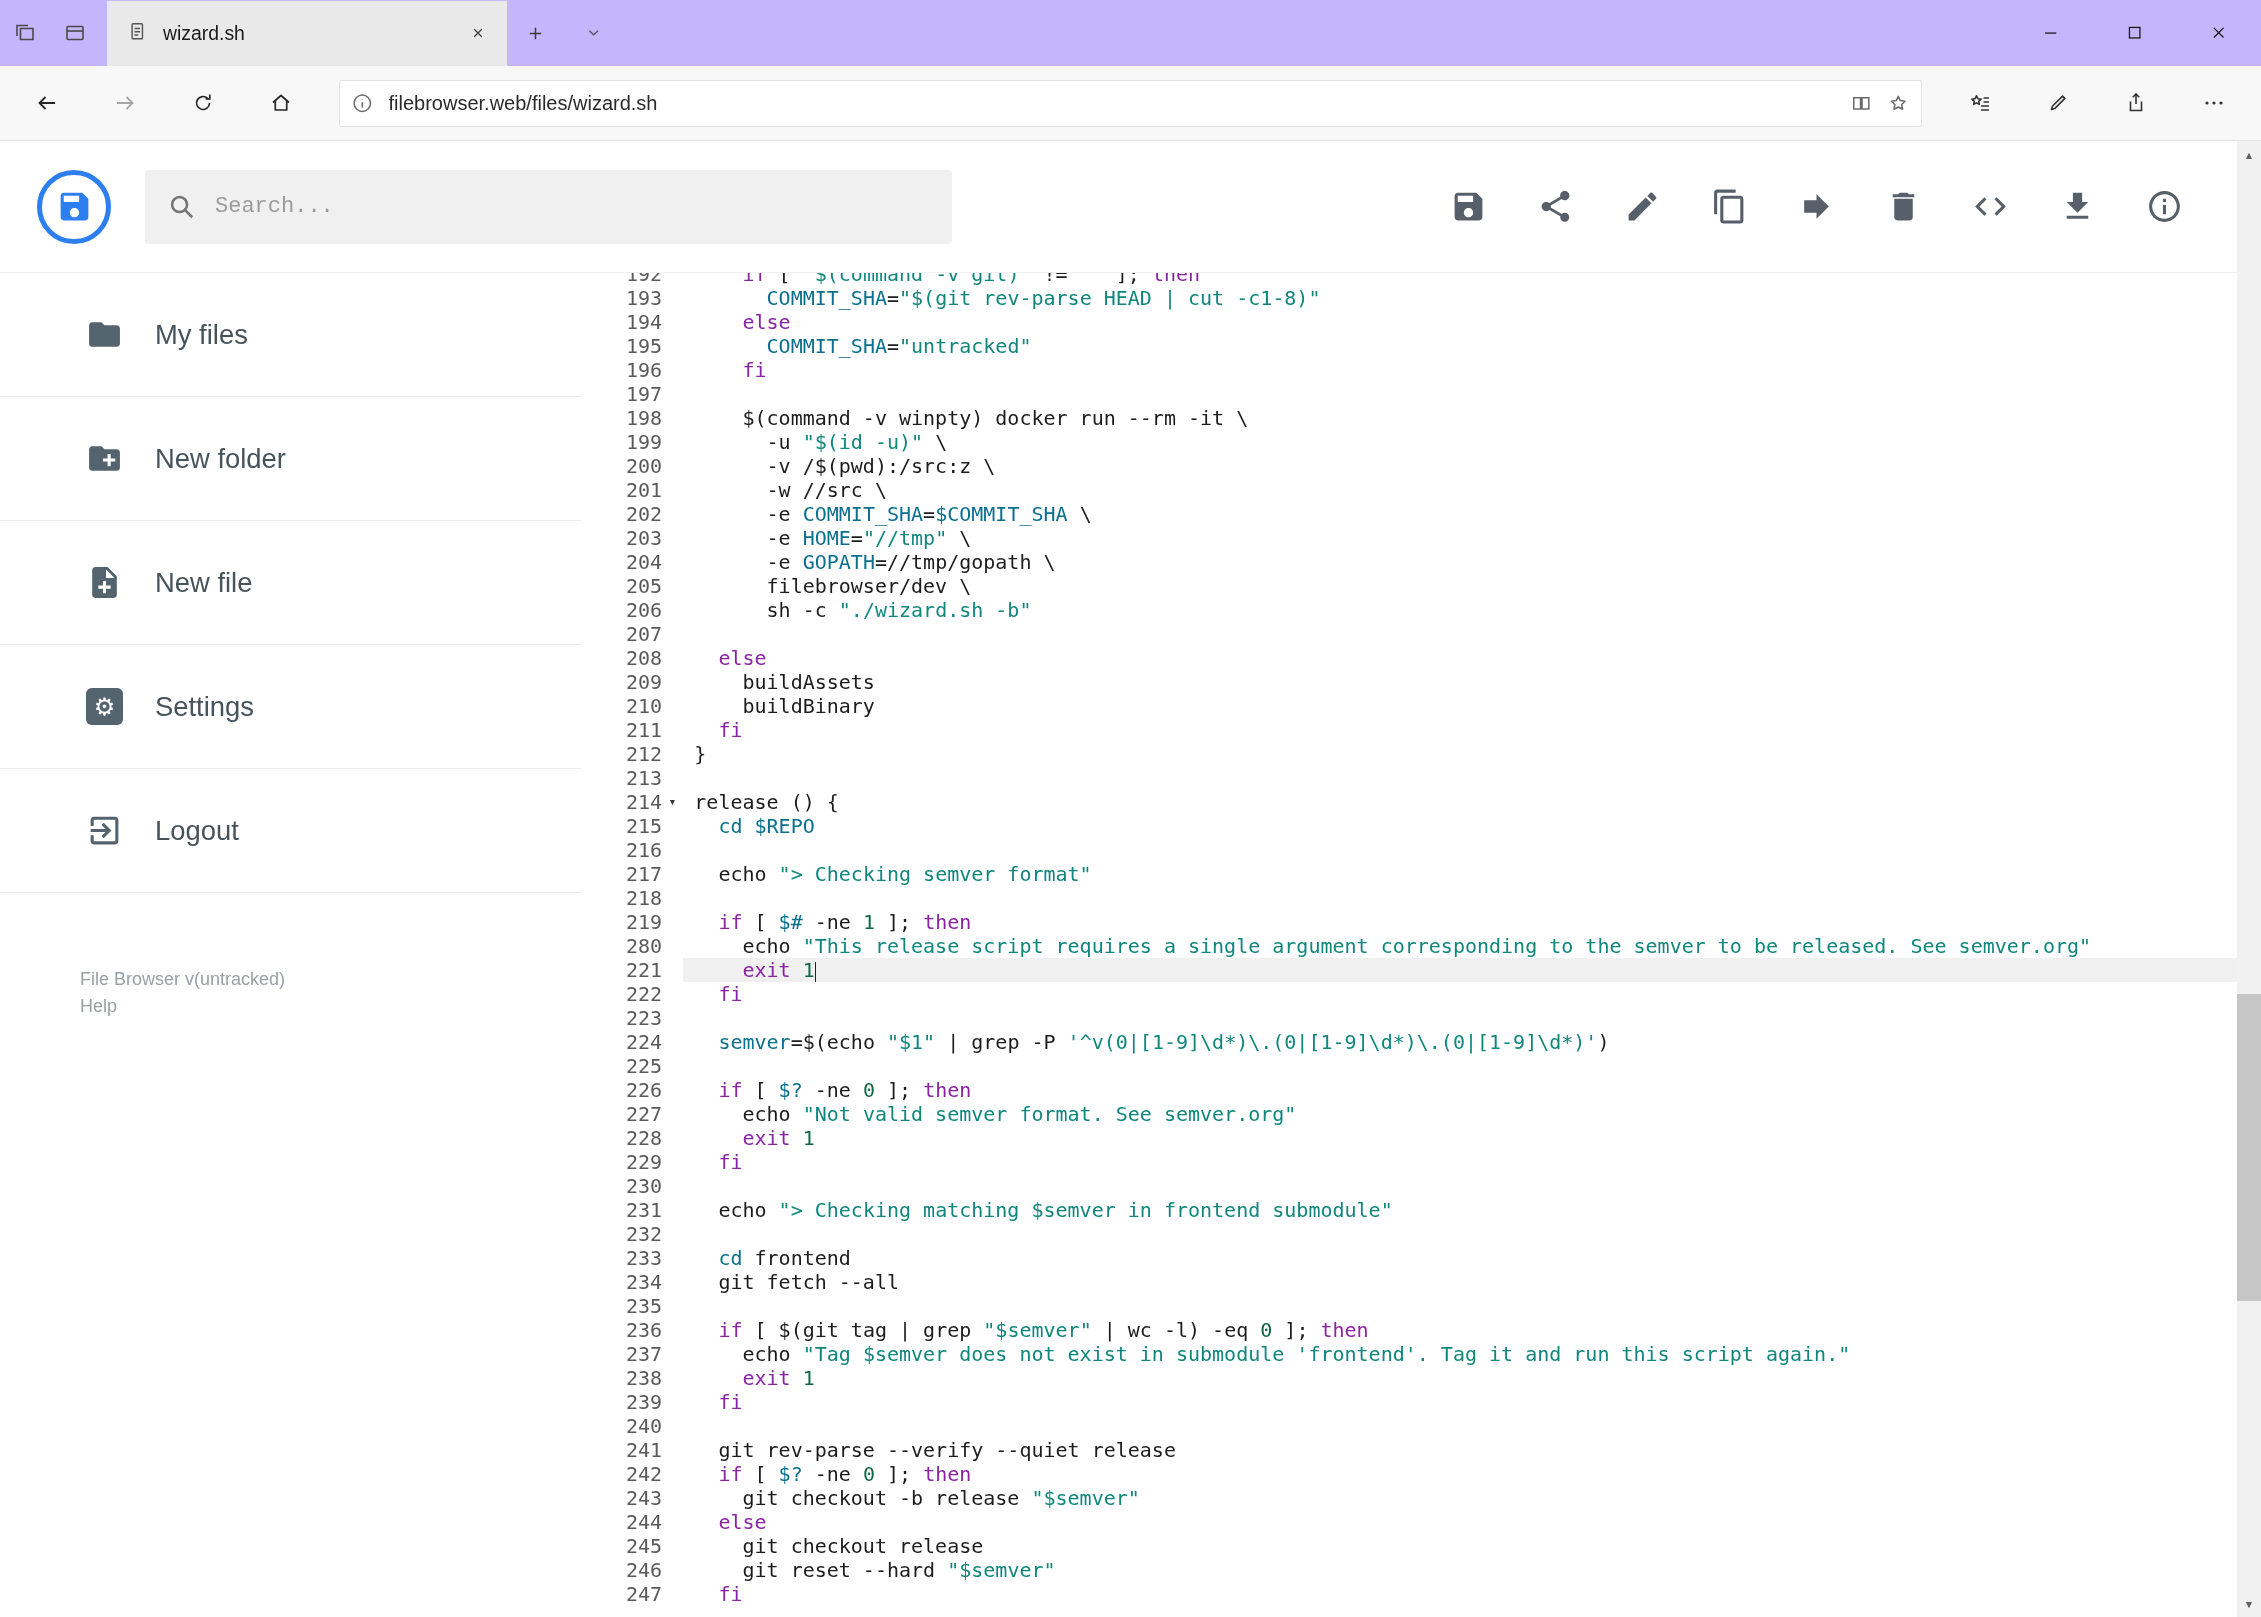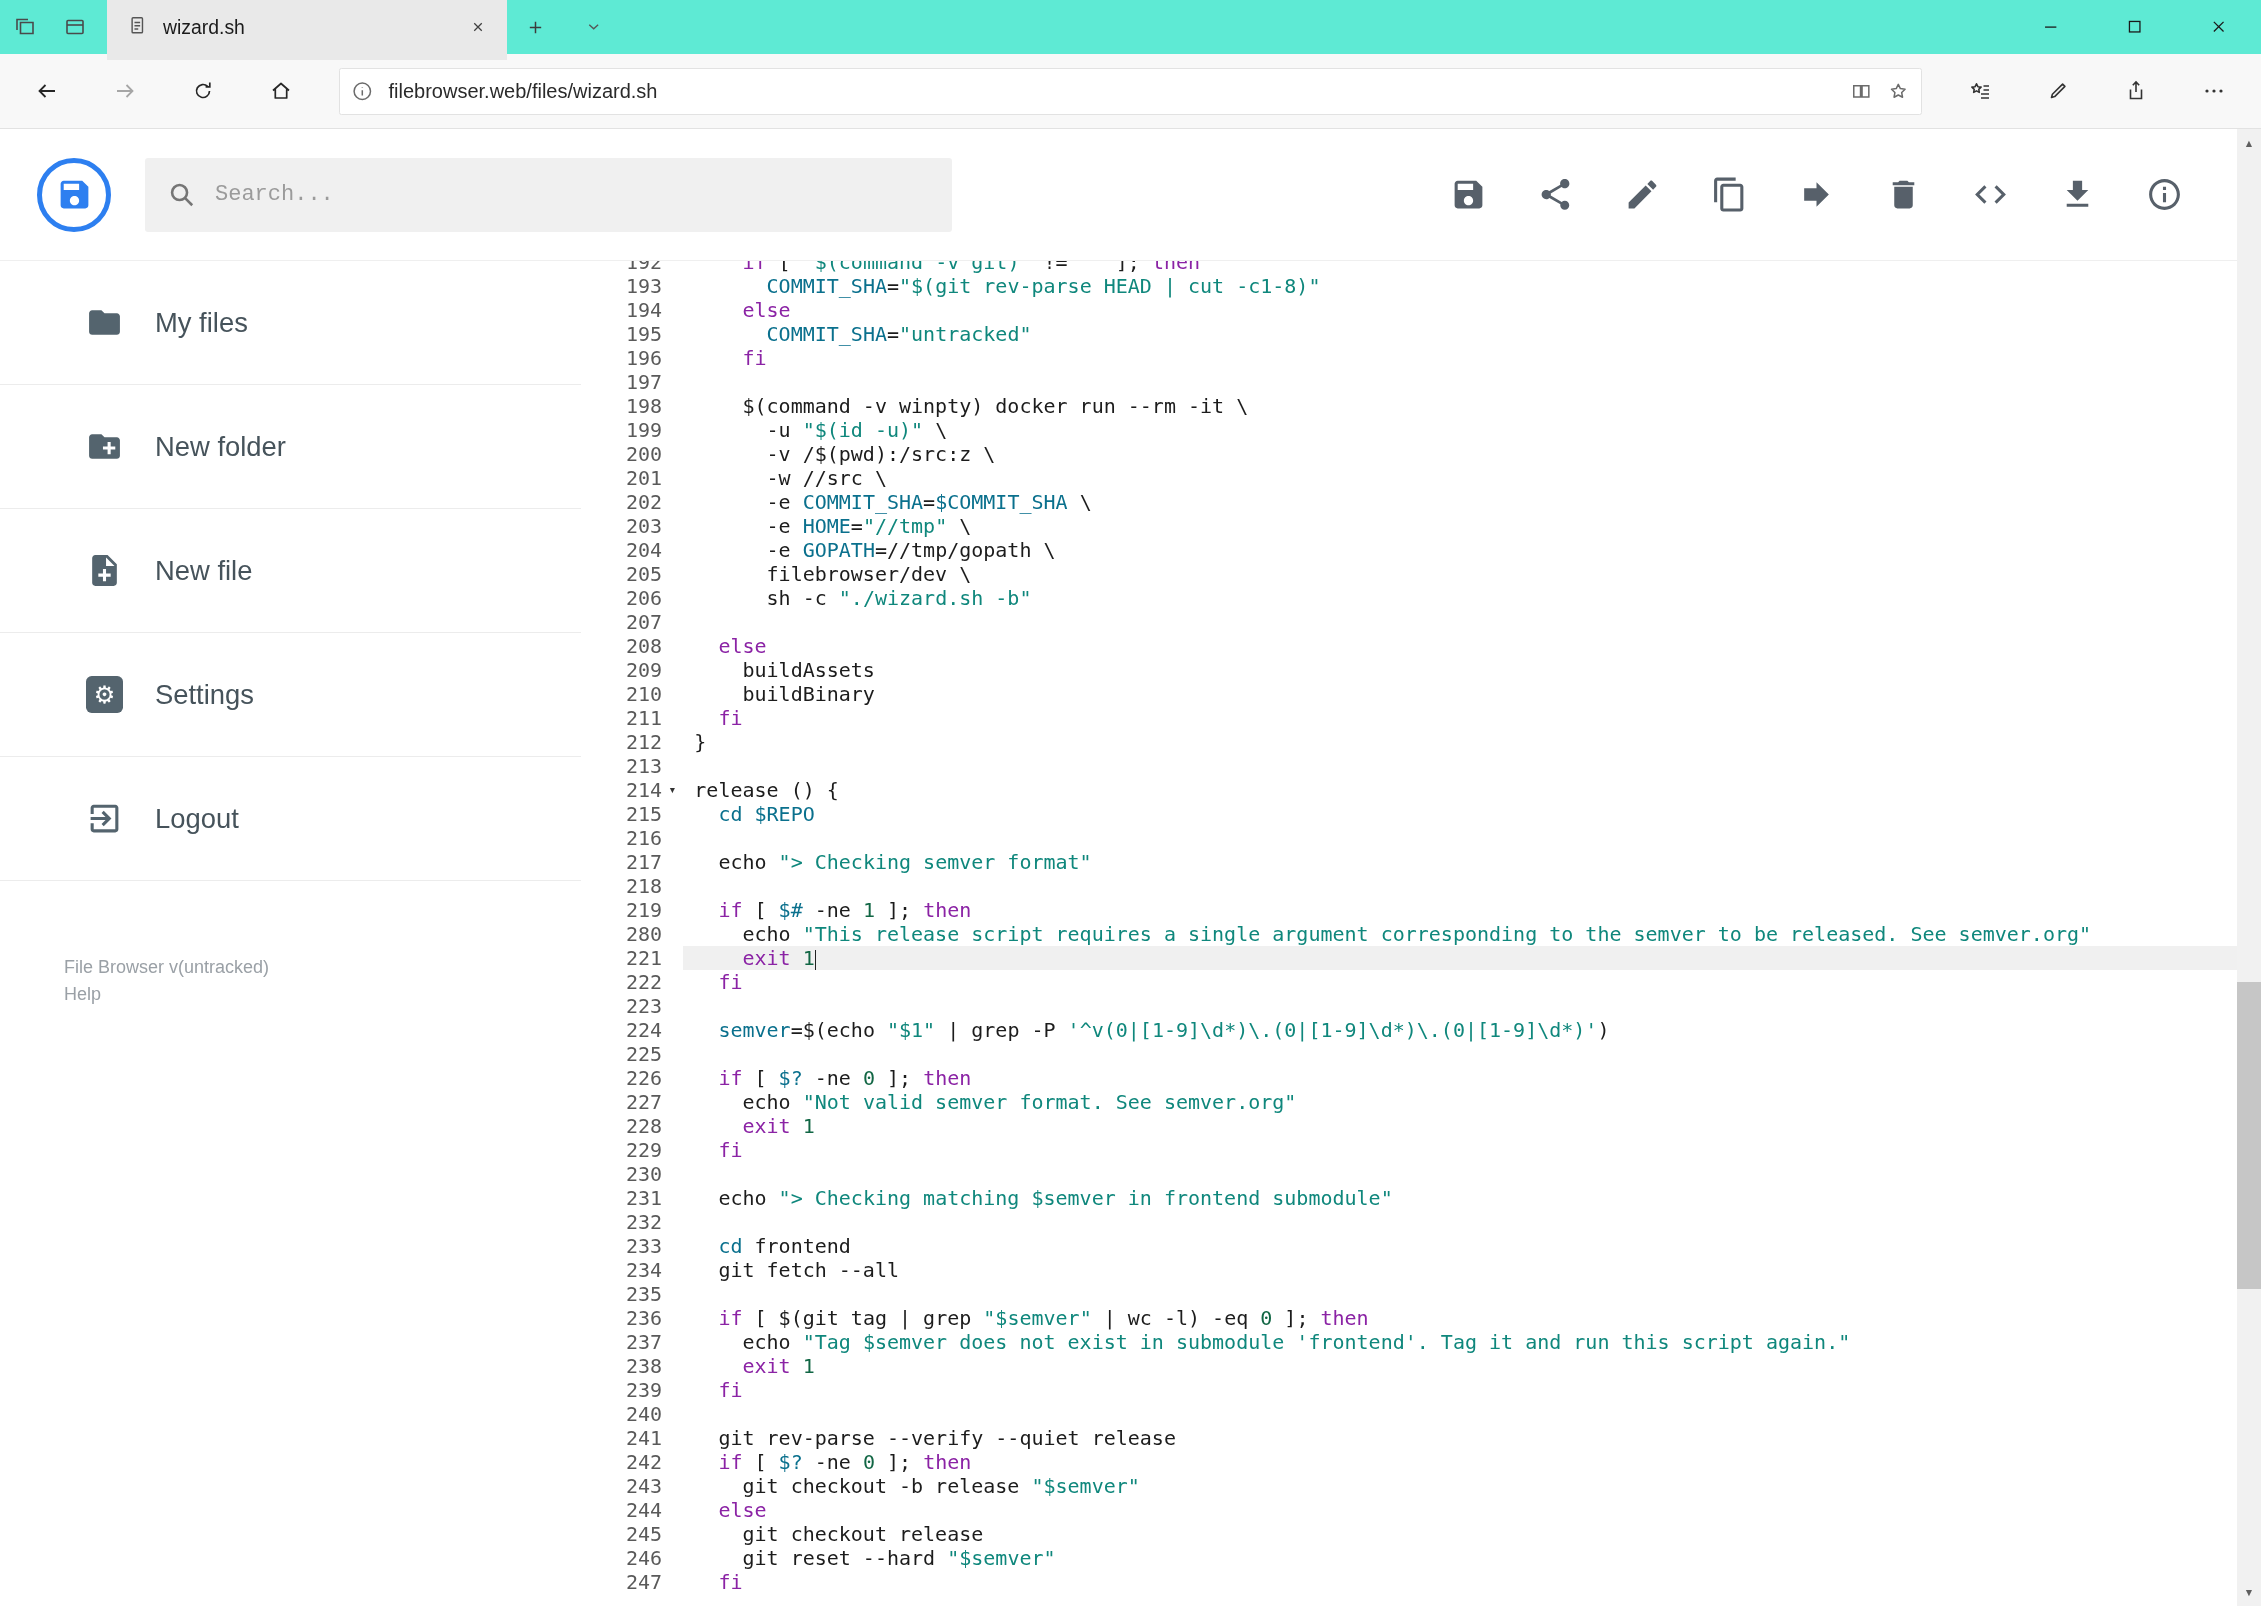--- a/index.html
+++ b/index.html
@@ -2,21 +2,21 @@
 <html style="--sy-default: #1c1c1c; --sy-string: #0f877c; --sy-keyword: #8b23a5; --sy-variable: #0a708d; --sy-definition: #0a708d; --sy-builtin: #0a708d; --sy-number: #116644;font-size:13px"><head>
 <meta charset="utf-8">
 <style>
   *{margin:0;padding:0;box-sizing:border-box}
   html,body{background:#fff}
   button{background:none;border:none;padding:0;font:inherit;color:inherit;cursor:default}
   #root{width:2261px;height:1617px;position:relative;overflow:hidden;background:#fff;
         font-family:"Liberation Sans",sans-serif;-webkit-font-smoothing:antialiased}
 
   
-  .tabstrip{height:54px;background:#5eead4;display:flex;align-items:center}
+  .tabstrip{height:66px;background:#c4b5fd;display:flex;align-items:center}
   .strip-btn{width:50px;height:65px;display:flex;align-items:center;justify-content:center;color:#4a4a4a}
   .tab{width:400px;height:65px;background:#e9e9e9;display:flex;align-items:center;gap:14.5px;padding:0 19.4px;margin-left:6.5px}
   .tab-title{font-size:19.4px;color:#1b1b1b;flex:1;text-align:left;white-space:nowrap;overflow:hidden}
   .tab-doc{color:#555}
   .tab-close{color:#3f3f3f;display:flex}
   .newtab,.chev{width:58px;height:65px;display:flex;align-items:center;justify-content:center;color:#3c3c3c}
   .chev{color:#565656}
   .win{margin-left:auto;display:flex}
   .win-btn{width:84px;height:65px;display:flex;align-items:center;justify-content:center;color:#1a1a1a}
 
@@ -47,21 +47,21 @@
   .tb-btn{width:37px;height:37px;color:#57606a;display:flex;align-items:center;justify-content:center}
 
   
   .main{display:flex;height:1346px;margin-right:24px}
   .sidebar{width:581px;flex:none}
   .sb-item{height:124px;display:flex;align-items:center;gap:32px;padding-left:86px;border-bottom:0.8px solid #ececec}
   .sb-ic{color:#54646e;display:flex}
   .gearbox{width:37px;height:37px;flex:none;background:#54646e;border-radius:5.7px;color:#fff;
            display:flex;align-items:center;justify-content:center;font-size:24px;font-family:"DejaVu Sans",sans-serif}
   .sb-item .lbl{font-size:27.4px;color:#46535b}
-  .sb-footer{padding:73px 0 0 64px;font-size:18px;color:#9aa0a6;line-height:27.4px}
+  .sb-footer{padding:73px 0 0 80px;font-size:18px;color:#9aa0a6;line-height:27.4px}
   .help{color:#9aa0a6;display:block;text-align:left;font-size:18px}
 
   
   .editor{flex:1;overflow:hidden;font-family:"DejaVu Sans Mono",monospace;font-size:20px;line-height:24px;
           color:var(--sy-default,#1c1c1c)}
   .lines{margin-top:-11.3px}
   .cl{display:flex;height:24px}
   .gut{width:81px;flex:none;text-align:right;color:#5a5a5a}
   .fold{width:21px;flex:none;text-align:center;font-size:13px;color:#333;line-height:24px}
   .code{flex:1;white-space:pre;padding-left:11.3px;overflow:hidden}

